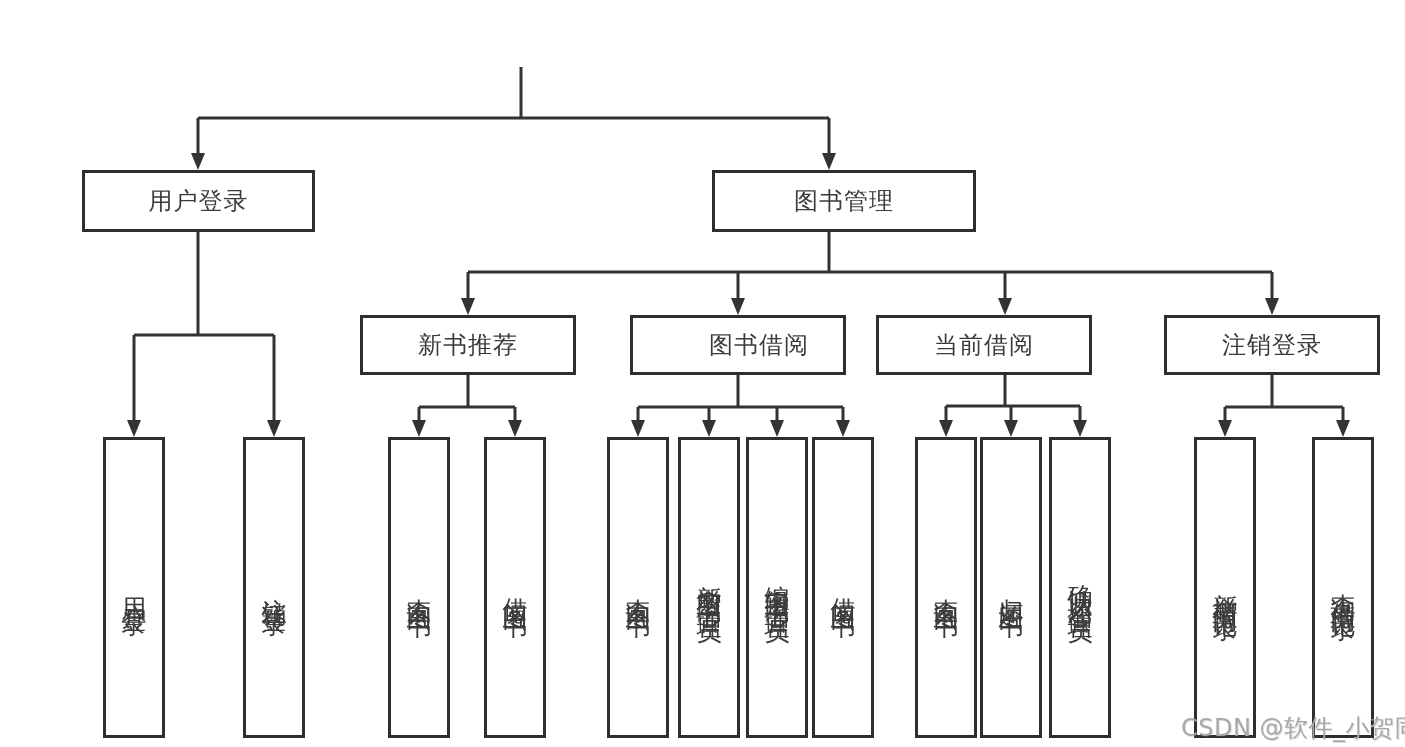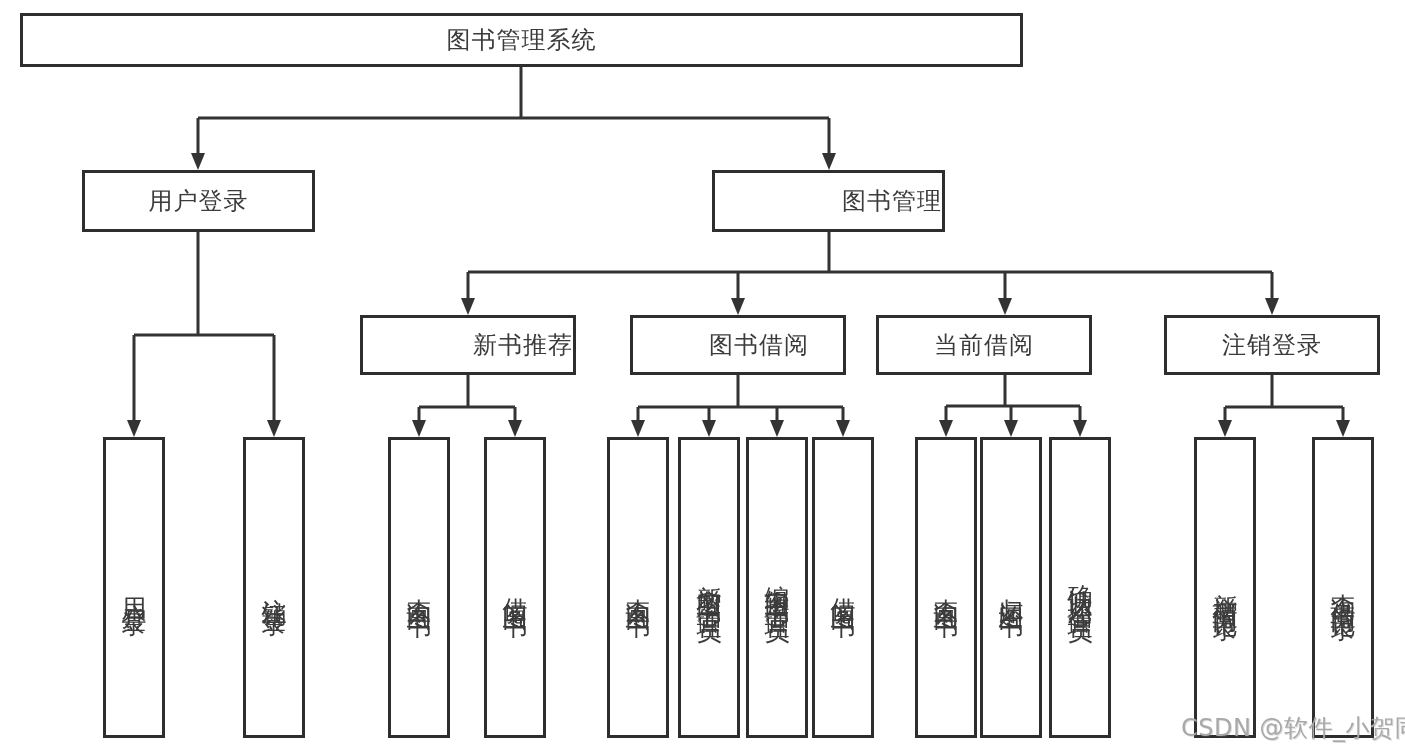--- a/index.html
+++ b/index.html
@@ -26,23 +26,23 @@
     justify-content: center;
     color: #3b3b3b;
     font-size: 24px;
     letter-spacing: 1px;
     z-index: 2;
   }
   
   .root-box   { left: 20px;  top: 13px;  width: 1003px; height: 54px; }
   
   .n-user     { left: 82px;  top: 170px; width: 233px; height: 62px; }
-  .n-bookmgmt { left: 712px; top: 170px; width: 233px; height: 62px; justify-content: flex-end; }
+  .n-bookmgmt { left: 712px; top: 170px; width: 264px; height: 62px; }
   
-  .n-newrec   { left: 360px;  top: 315px; width: 216px; height: 60px; justify-content: flex-end; }
+  .n-newrec   { left: 360px;  top: 315px; width: 216px; height: 60px; }
   .n-borrow   { left: 630px;  top: 315px; width: 216px; height: 60px; padding-left: 42px; }
   .n-current  { left: 876px;  top: 315px; width: 216px; height: 60px; }
   .n-records  { left: 1164px; top: 315px; width: 216px; height: 60px; }
   
   .vbox { top: 437px; width: 62px; height: 301px; }
   .vbox span {
     writing-mode: vertical-rl;
     text-orientation: mixed;
     font-size: 25px;
     letter-spacing: 5px;
@@ -111,23 +111,20 @@
       <polygon points="770,420 784,420 777,437"></polygon>
       <polygon points="836,420 850,420 843,437"></polygon>
       <polygon points="939,420 953,420 946,437"></polygon>
       <polygon points="1004,420 1018,420 1011,437"></polygon>
       <polygon points="1073,420 1087,420 1080,437"></polygon>
       <polygon points="1218,420 1232,420 1225,437"></polygon>
       <polygon points="1336,420 1350,420 1343,437"></polygon>
     </g>
   </svg>
 
-  <div class="box root-box">
-    <span>图书管理系统</span>
-  </div>
 
   <div class="box n-user">
     <span>用户登录</span>
   </div>
   <div class="box n-bookmgmt">
     <span>图书管理</span>
   </div>
 
   <div class="box n-newrec">
     <span>新书推荐</span>

